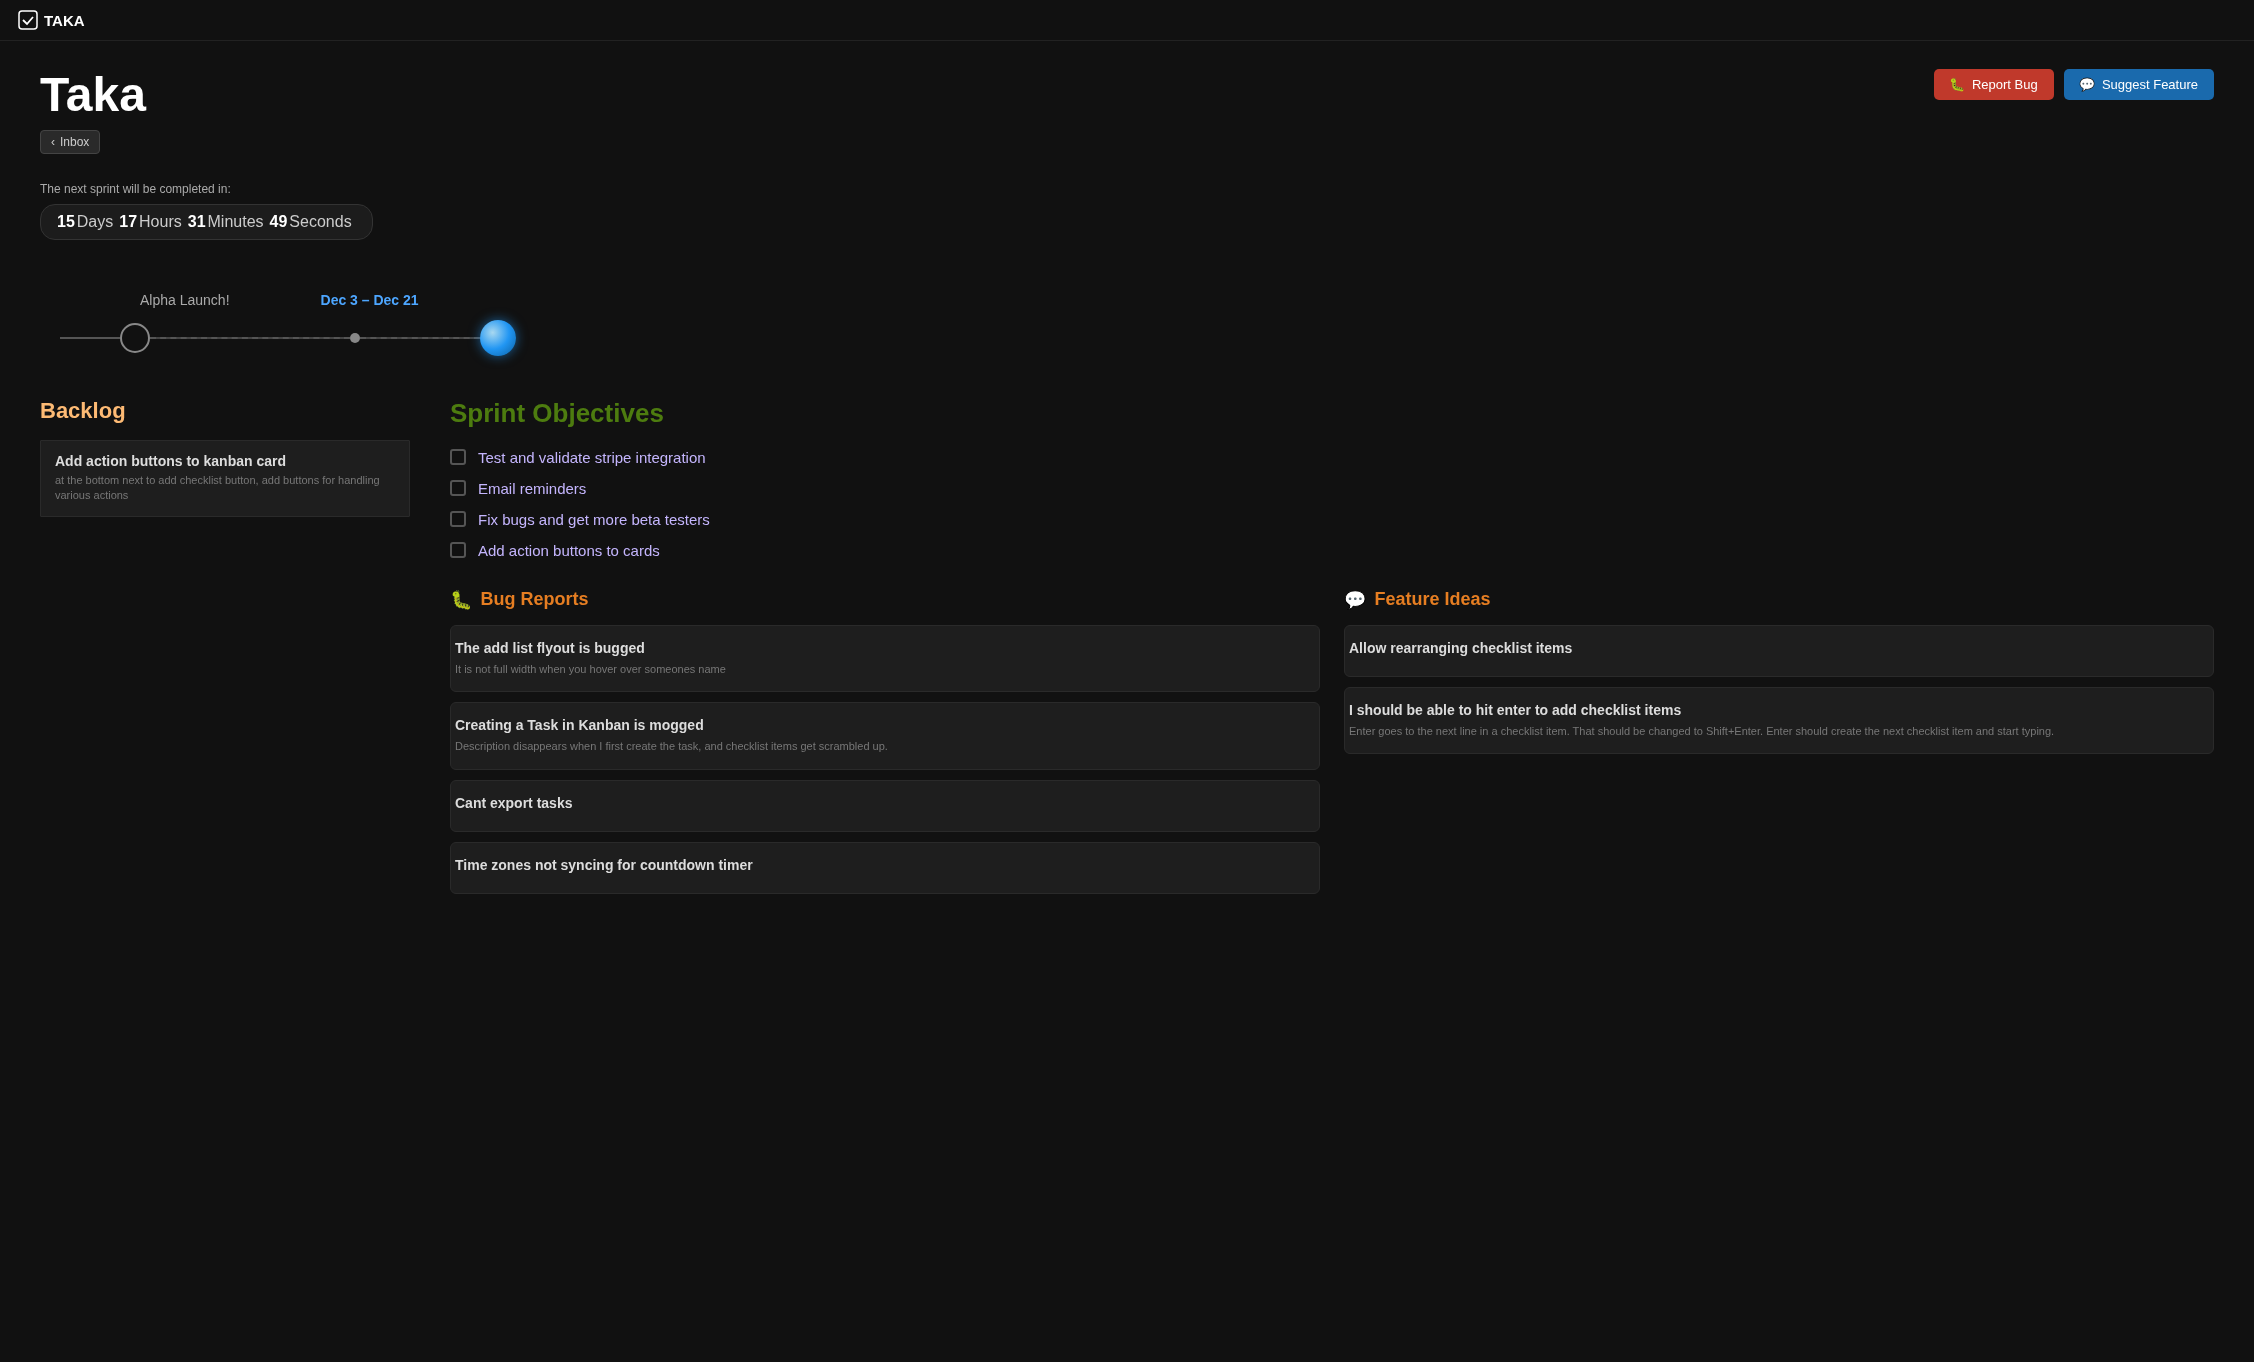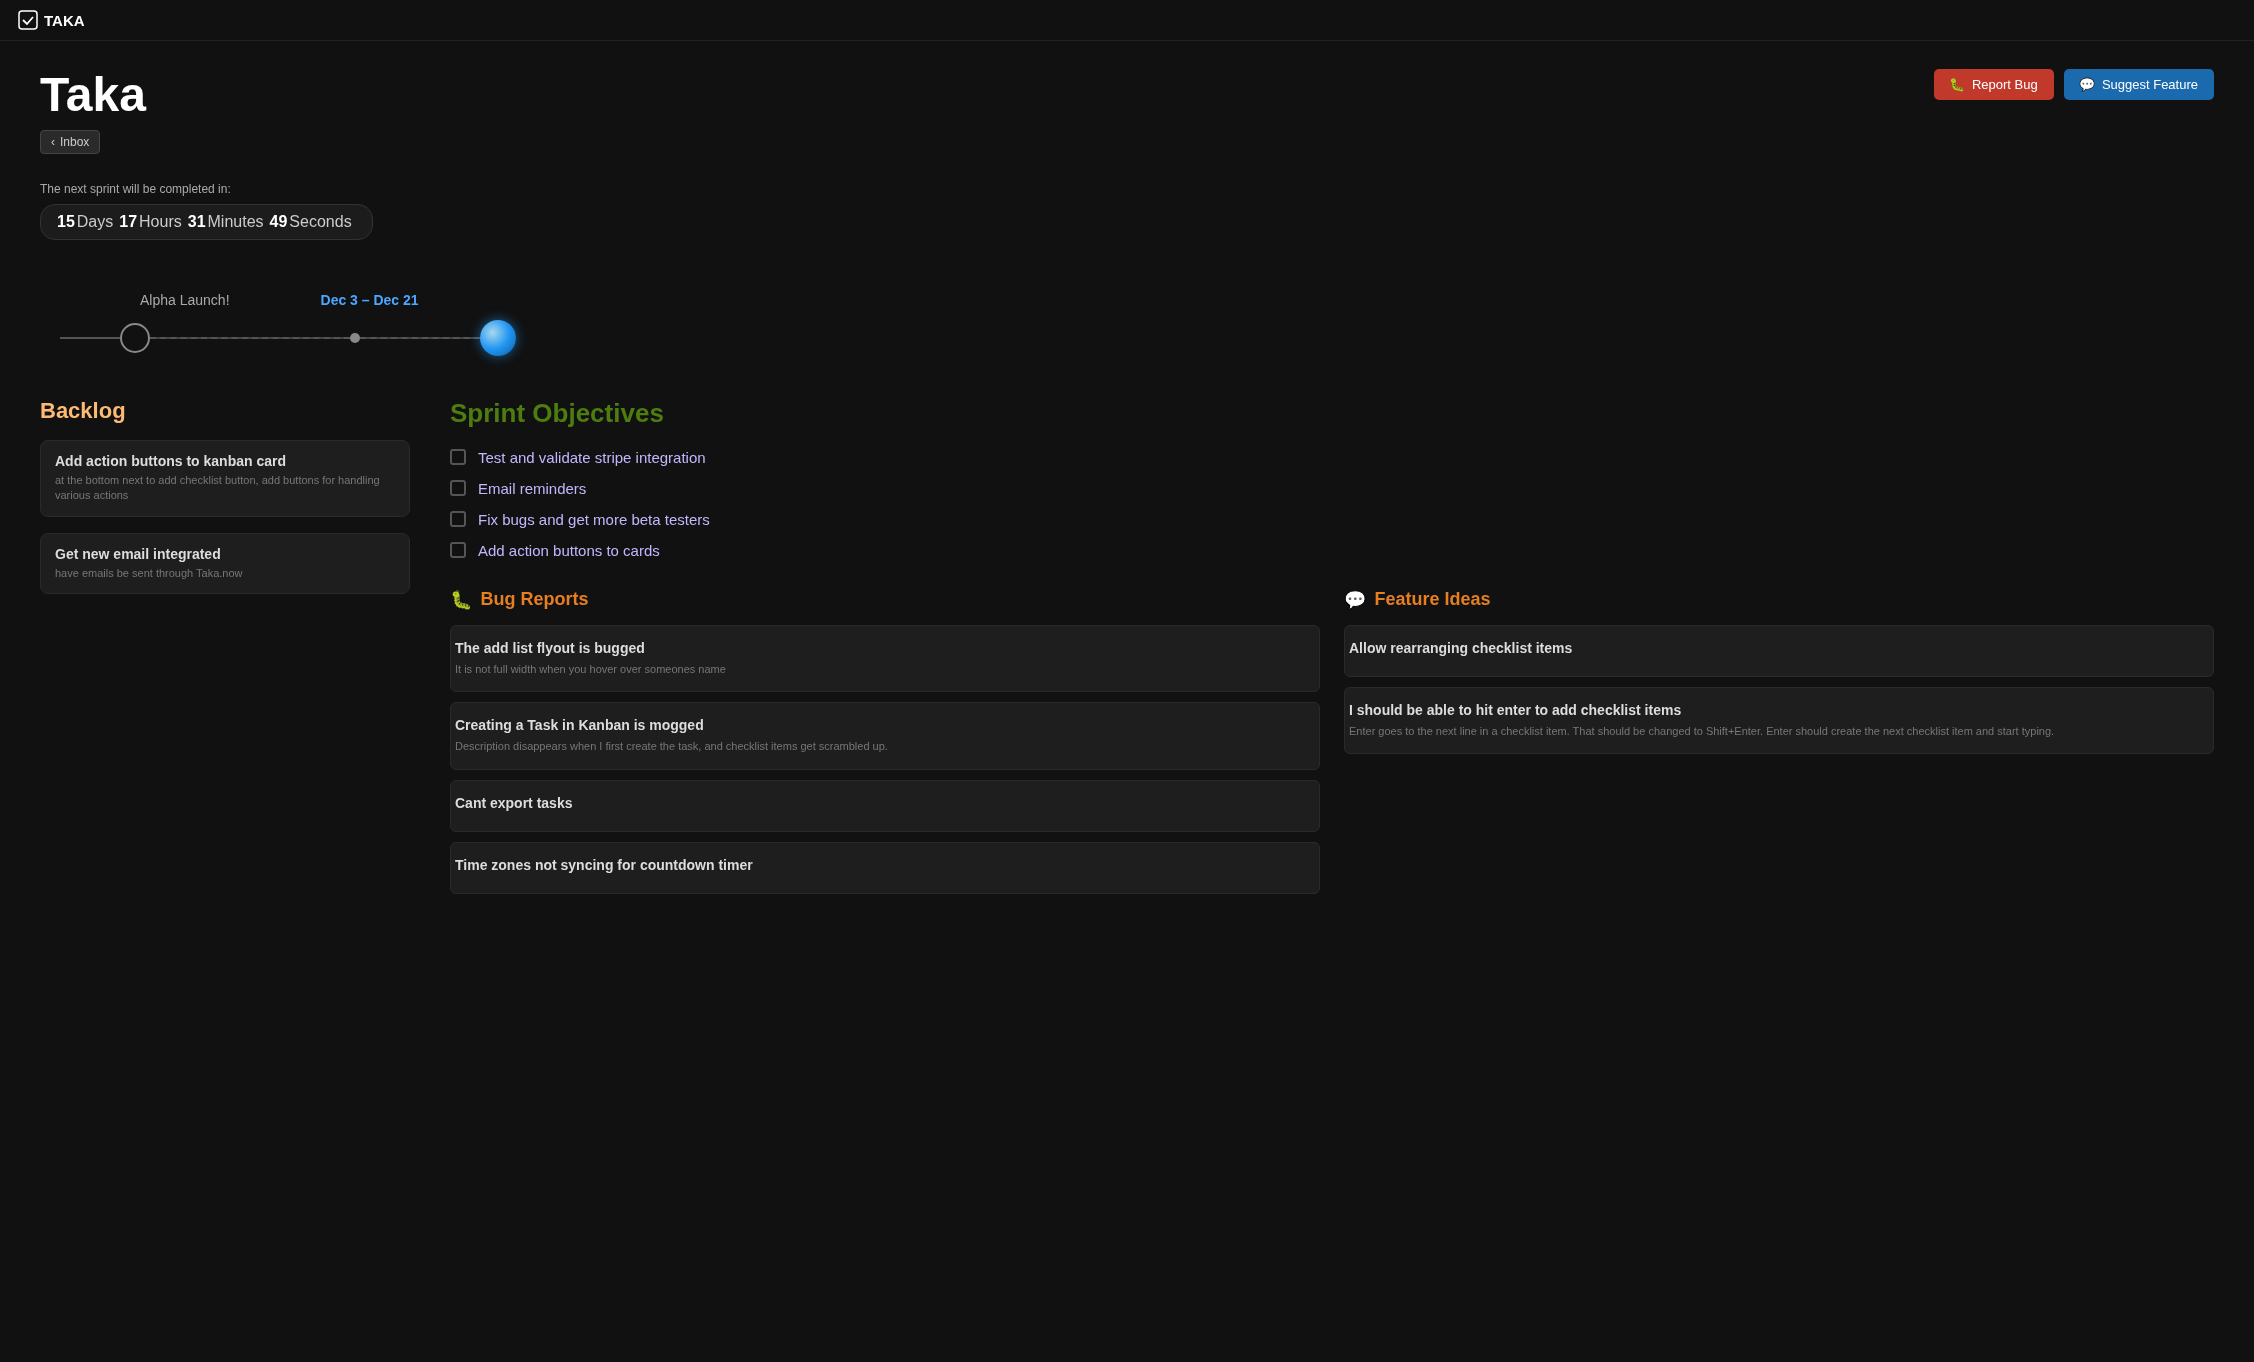--- a/index.html
+++ b/index.html
@@ -183,23 +183,23 @@
     }
     .backlog-section h2 {
       color: #fdba74;
       font-size: 22px;
       font-weight: 600;
       margin-bottom: 16px;
     }
     .backlog-card {
       background: #1e1e1e;
       border: 1px solid #2a2a2a;
-      border-radius: 8px;
+      border-radius: 1px;
       padding: 12px 14px;
-      margin-bottom: 16px;
+      margin-bottom: 26px;
       cursor: pointer;
     }
     .backlog-card-title {
       font-size: 14px;
       font-weight: 600;
       color: #ddd;
       margin-bottom: 4px;
     }
     .backlog-card-desc {
       font-size: 11px;
@@ -337,24 +337,20 @@
 
   <div style="display: grid; grid-template-columns: 370px 1fr; gap: 40px; margin-top: 20px;">
 
     <div class="backlog-section">
       <h2>Backlog</h2>
       <div>
         <div class="backlog-card">
           <div class="backlog-card-title">Add action buttons to kanban card</div>
           <div class="backlog-card-desc">at the bottom next to add checklist button, add buttons for handling various actions</div>
         </div>
-        <div class="backlog-card">
-          <div class="backlog-card-title">Get new email integrated</div>
-          <div class="backlog-card-desc">have emails be sent through Taka.now</div>
-        </div>
       </div>
     </div>
 
     <div>
 
       <div class="sprint-objectives">
         <h2>Sprint Objectives</h2>
         <div>
           <div class="objective-item">
             <div class="objective-checkbox"></div>

